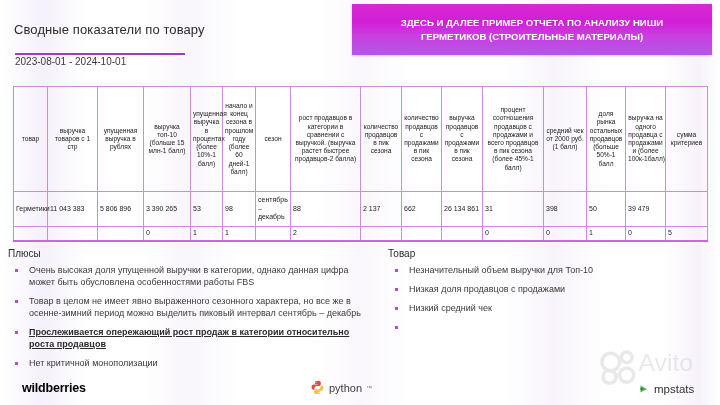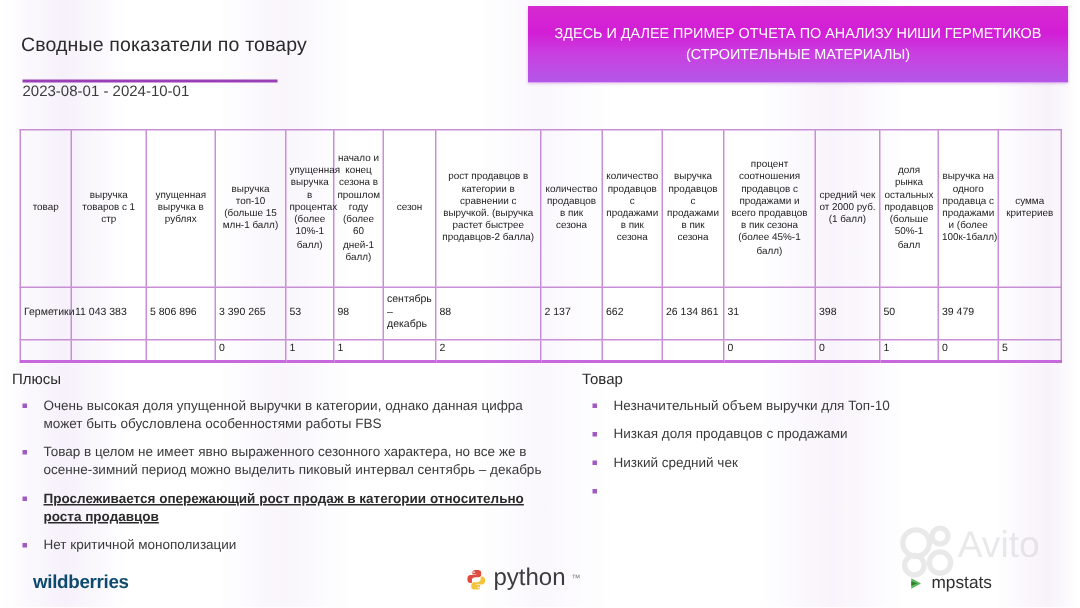--- a/index.html
+++ b/index.html
@@ -52,21 +52,21 @@
     left: 352px; top: 4px;
     width: 360px; height: 51px;
     background: linear-gradient(180deg, #d62ad0 0%, #d21ed6 35%, #c93fe0 62%, #b457e8 100%);
     display: flex; align-items: center; justify-content: center;
     text-align: center;
     box-shadow: 0 1px 2px rgba(120,0,140,.25);
   }
   .banner-text {
     color: #ffffff;
     font-size: 9.6px;
-    font-weight: normal;
+    font-weight: bold;
     line-height: 1.45;
     padding: 0 16px;
   }
 
   
   .table-wrap {
     position: absolute;
     left: 13px; top: 86px;
     width: 694px;
   }
@@ -123,31 +123,31 @@
     left: 7px; top: 4px;
     width: 3px; height: 3px;
     background: #a05bc0;
   }
   ul.bullets li.bold { font-weight: bold; color: #2b2b2b; text-decoration: underline; }
 
   
   .logo-wb {
     position: absolute; left: 22px; bottom: 10px;
     font-size: 12.5px; font-weight: bold;
-    color: #0c4a6e;
+    color: #000000;
     letter-spacing: -.2px;
   }
   .logo-py {
     position: absolute; left: 310px; bottom: 10px;
     display: flex; align-items: center; gap: 4px;
   }
-  .logo-py .py-text { font-size: 16px; color: #3c3c3c; }
+  .logo-py .py-text { font-size: 11px; color: #3c3c3c; }
   .logo-py .py-tm { font-size: 6px; color: #777; vertical-align: super; }
   .logo-mp {
-    position: absolute; left: 606px; bottom: 10px;
+    position: absolute; left: 639px; bottom: 10px;
     display: flex; align-items: center; gap: 3px;
   }
   .logo-mp .mp-text { font-size: 11.5px; color: #2f2f2f; }
 
   
   .watermark {
     position: absolute;
     right: 6px; bottom: 18px;
     width: 118px; height: 44px;
     opacity: .30;

